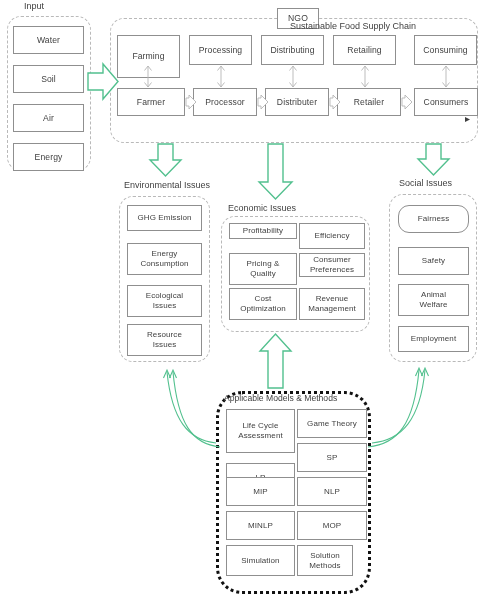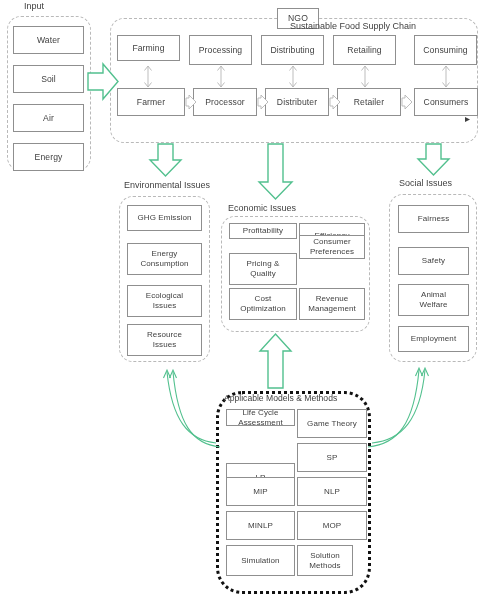--- a/index.html
+++ b/index.html
@@ -102,21 +102,21 @@
   </div>
 
   <div class="group-dashed" style="left:110px; top:18px; width:368px; height:125px;"></div>
 
   <div class="box" style="left:277px; top:8px; width:42px; height:21px; font-size:8.6px;">
     <span>NGO</span>
   </div>
 
   <div class="caption inner" style="left:288px; top:21px;">Sustainable Food Supply Chain</div>
 
-  <div class="box" style="left:117px; top:35px; width:63px; height:26px;">
+  <div class="box" style="left:117px; top:35px; width:63px; height:43px;">
     <span>Farming</span>
   </div>
   <div class="box" style="left:189px; top:35px; width:63px; height:30px;">
     <span>Processing</span>
   </div>
   <div class="box" style="left:261px; top:35px; width:63px; height:30px;">
     <span>Distributing</span>
   </div>
   <div class="box" style="left:333px; top:35px; width:63px; height:30px;">
     <span>Retailing</span>
@@ -163,50 +163,50 @@
 
   <div class="box sm" style="left:229px; top:223px; width:68px; height:16px;">
     <span>Profitability</span>
   </div>
   <div class="box sm" style="left:299px; top:223px; width:66px; height:26px;">
     <span>Efficiency</span>
   </div>
   <div class="box sm" style="left:229px; top:253px; width:68px; height:32px;align-items:center;">
     <span>Pricing &amp;<br>Quality</span>
   </div>
-  <div class="box sm" style="left:299px; top:235px; width:66px; height:24px;">
+  <div class="box sm" style="left:299px; top:253px; width:66px; height:24px;">
     <span>Consumer<br>Preferences</span>
   </div>
   <div class="box sm" style="left:229px; top:288px; width:68px; height:32px;">
     <span>Cost<br>Optimization</span>
   </div>
   <div class="box sm" style="left:299px; top:288px; width:66px; height:32px;">
     <span>Revenue<br>Management</span>
   </div>
 
   <div class="caption" style="left:397px; top:178px;">Social Issues</div>
   <div class="group-dashed" style="left:389px; top:194px; width:88px; height:168px;"></div>
 
-  <div class="box sm" style="left:398px; top:205px; width:71px; height:28px;">
+  <div class="box sm" style="left:398px; top:205px; width:71px; height:28px;border-radius:11px;">
     <span>Fairness</span>
   </div>
   <div class="box sm" style="left:398px; top:247px; width:71px; height:28px;">
     <span>Safety</span>
   </div>
   <div class="box sm" style="left:398px; top:284px; width:71px; height:32px;">
     <span>Animal<br>Welfare</span>
   </div>
   <div class="box sm" style="left:398px; top:326px; width:71px; height:26px;">
     <span>Employment</span>
   </div>
 
   <div class="group-dotted" style="left:216px; top:391px; width:155px; height:203px;"></div>
   <div class="caption inner" style="left:222px; top:393px; font-size:8.6px;">Applicable Models &amp; Methods</div>
 
-  <div class="box sm" style="left:226px; top:409px; width:69px; height:17px;">
+  <div class="box sm" style="left:226px; top:409px; width:69px; height:44px;">
     <span>Life Cycle<br>Assessment</span>
   </div>
   <div class="box sm" style="left:297px; top:409px; width:70px; height:29px;">
     <span>Game Theory</span>
   </div>
   <div class="box sm" style="left:226px; top:463px; width:69px; height:29px;">
     <span>LP</span>
   </div>
   <div class="box sm" style="left:297px; top:443px; width:70px; height:29px;">
     <span>SP</span>

